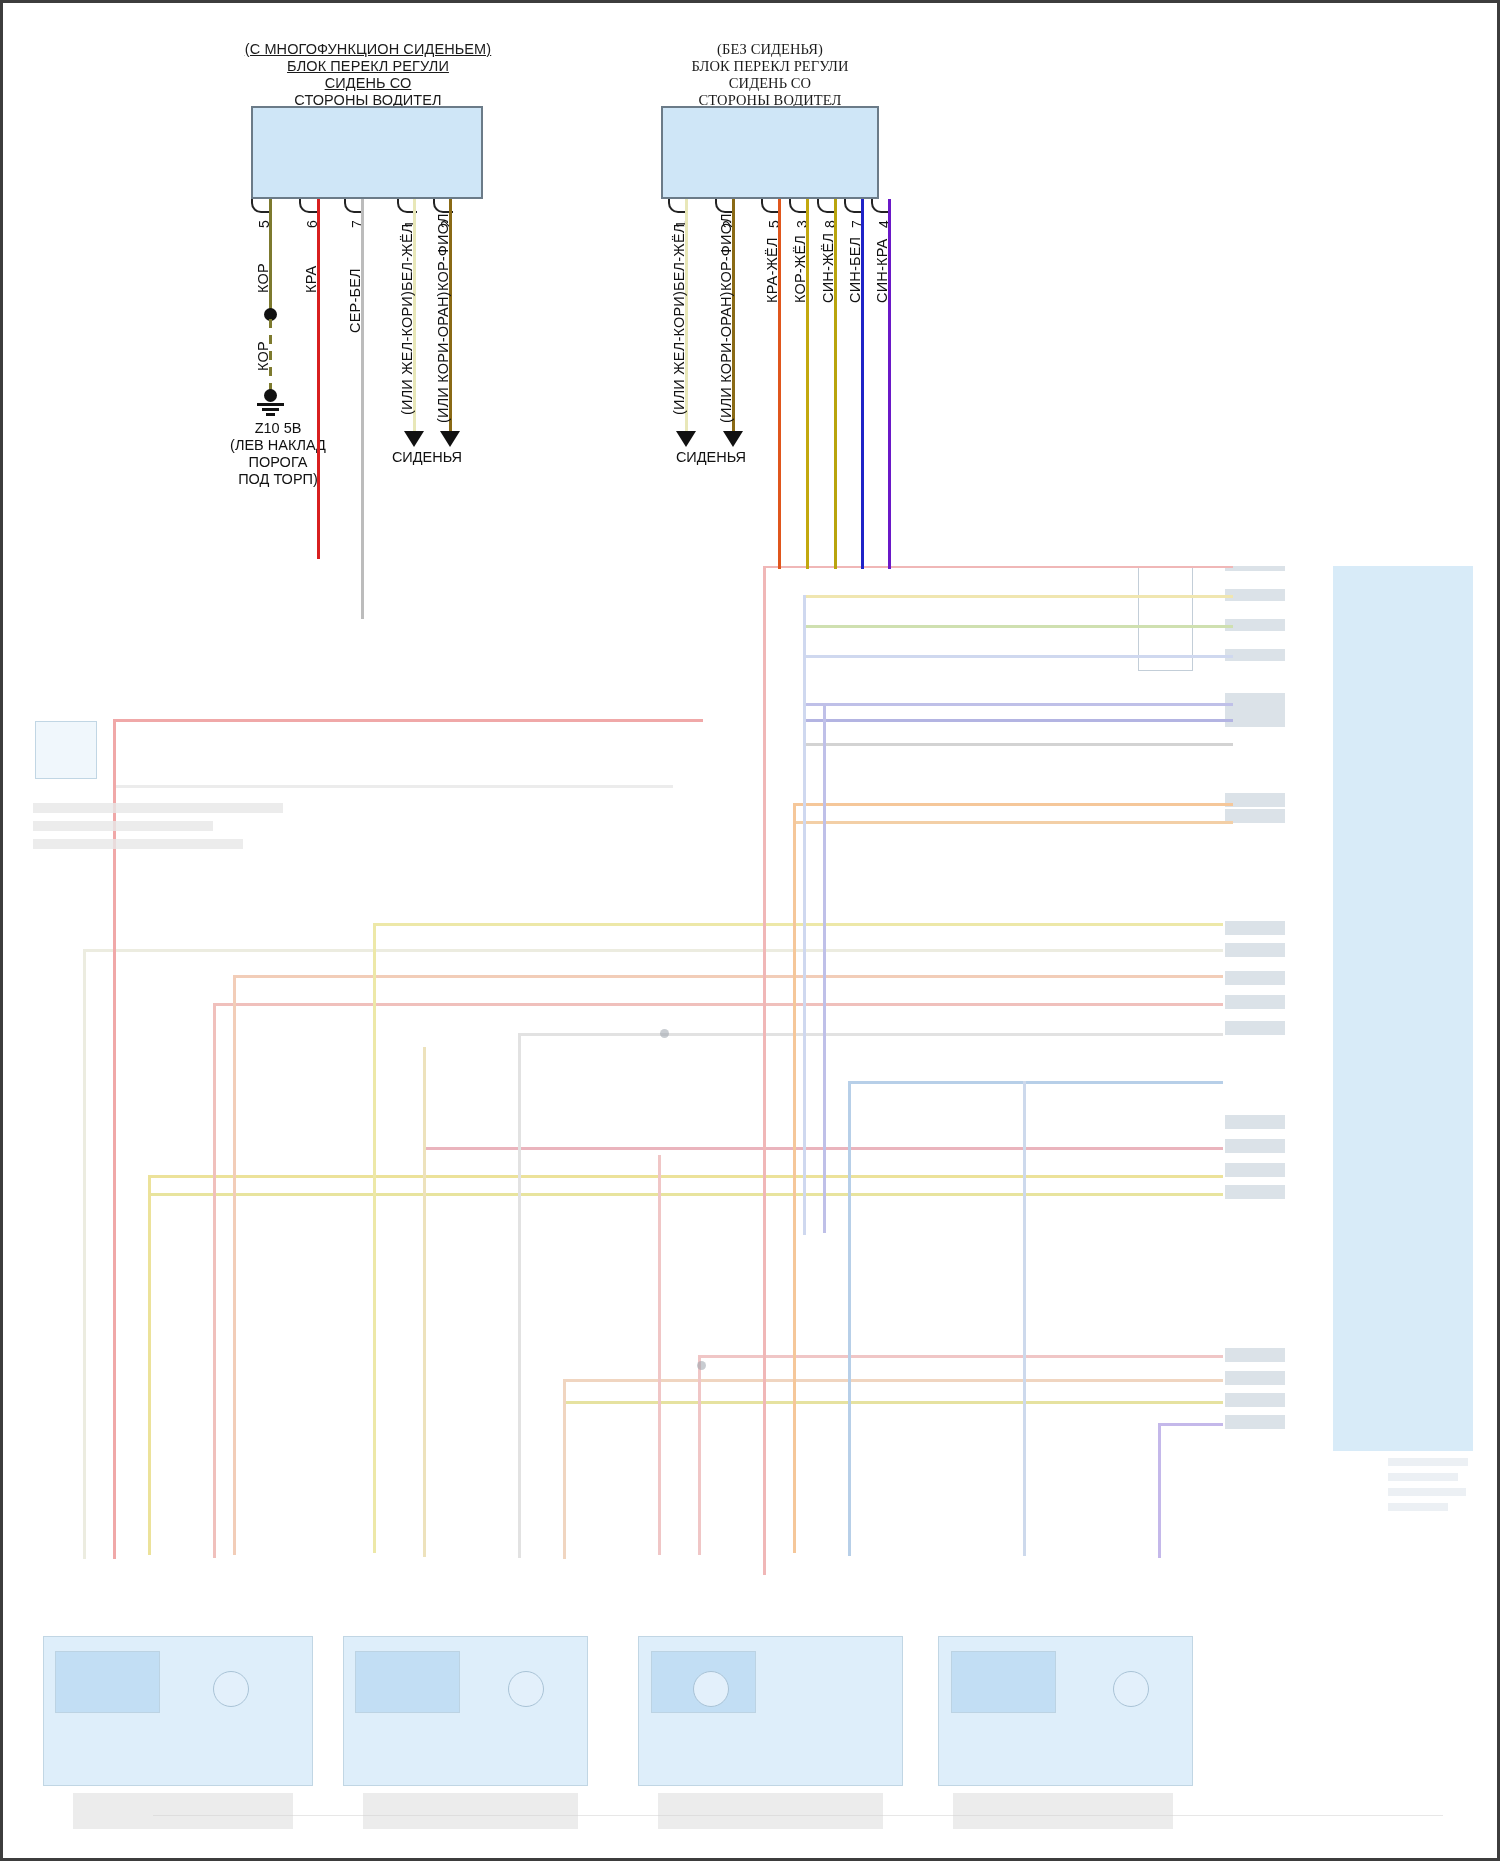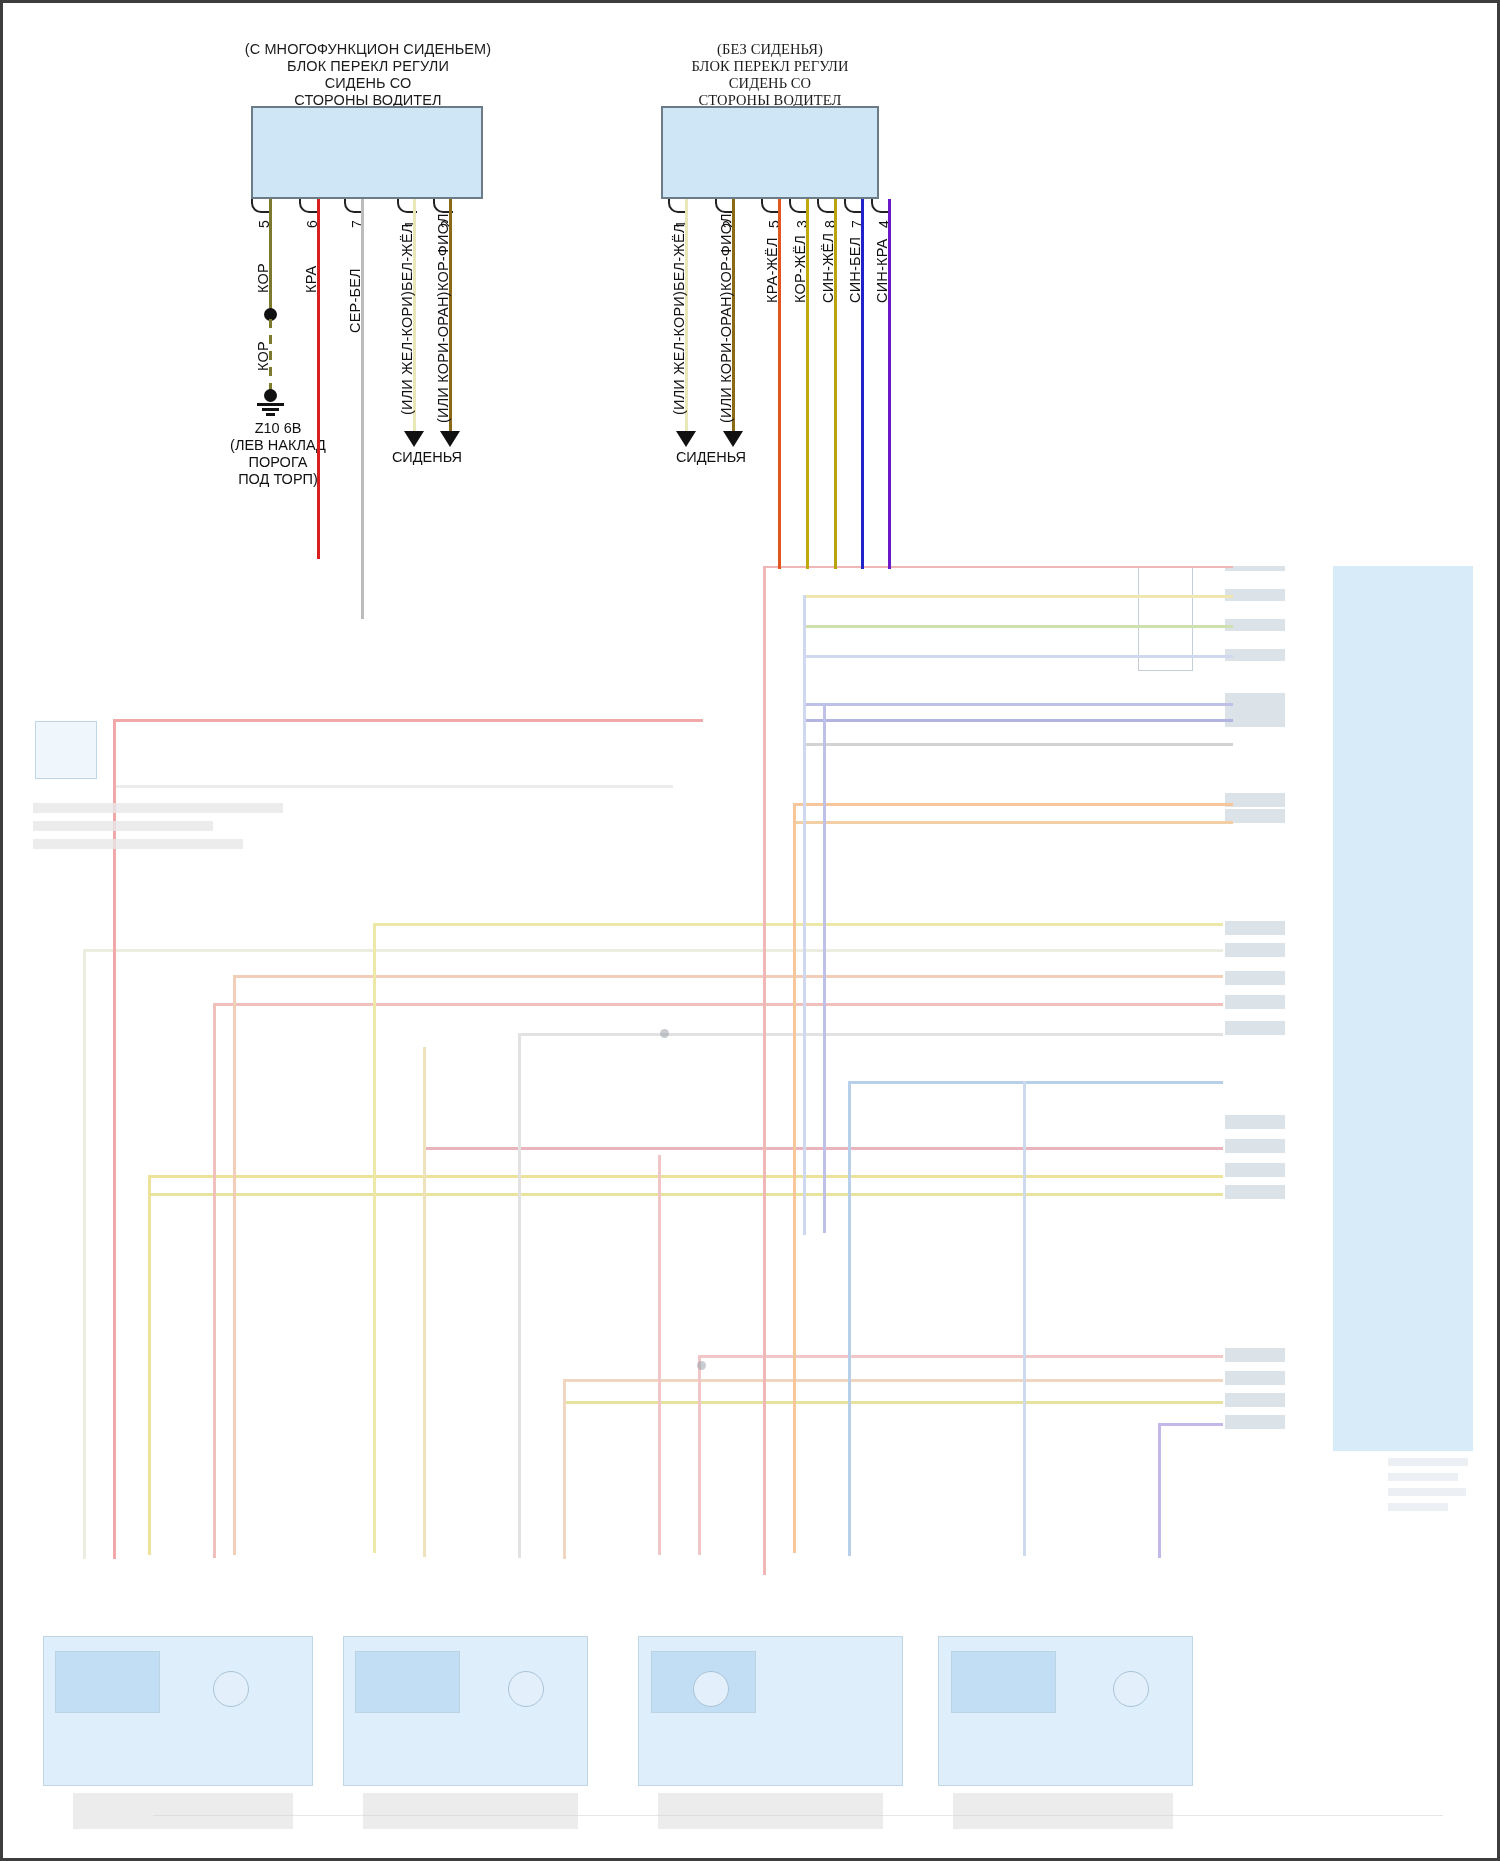--- a/index.html
+++ b/index.html
@@ -235,40 +235,40 @@
     <div class="fconn" style="left:1385px;top:1500px;width:60px;height:8px;background:#dfe6ec;"></div>
   </div>
 
   <div style="position:absolute;left:3px;top:3px;width:1494px;height:560px;background:#ffffff;"></div>
   <div style="position:absolute;left:3px;top:563px;width:750px;height:45px;background:#ffffff;"></div>
   <div style="position:absolute;left:3px;top:563px;width:30px;height:125px;background:#ffffff;"></div>
   <div style="position:absolute;left:360px;top:563px;width:395px;height:130px;background:#ffffff;"></div>
 
   <div id="sharp">
 
-    <div class="boxtitle" style="left:195px;top:38px;width:340px;">(С МНОГОФУНКЦИОН СИДЕНЬЕМ)
+    <div class="boxtitle" style="left:195px;top:38px;width:340px;text-decoration:underline;">(С МНОГОФУНКЦИОН СИДЕНЬЕМ)
 БЛОК ПЕРЕКЛ РЕГУЛИ
 СИДЕНЬ СО
 СТОРОНЫ ВОДИТЕЛ</div>
 
     <div class="box" style="left:248px;top:103px;width:232px;height:93px;"></div>
 
     <div class="terminal" style="left:248px;top:196px;"></div>
     <div class="pin" style="left:253px;top:225px;">5</div>
     <div class="vline" style="left:266px;top:196px;height:112px;background:#7d7a2e;"></div>
     <div class="wlabel" style="left:252px;top:290px;">КОР</div>
 
     <div class="splice" style="left:261px;top:305px;"></div>
     <div class="wlabel" style="left:252px;top:368px;">КОР</div>
     <div style="position:absolute;left:266px;top:316px;width:3px;height:72px;background:repeating-linear-gradient(#7d7a2e 0 9px, transparent 9px 16px);"></div>
     <div class="gnd-dot" style="left:261px;top:386px;"></div>
     <div class="gnd-b1" style="left:254px;top:400px;width:27px;"></div>
     <div class="gnd-b1" style="left:259px;top:405px;width:17px;"></div>
     <div class="gnd-b1" style="left:263px;top:410px;width:9px;"></div>
-    <div class="ctext" style="left:195px;top:417px;width:160px;">Z10 6B
+    <div class="ctext" style="left:195px;top:417px;width:160px;">Z10 5B
 (ЛЕВ НАКЛАД
 ПОРОГА
 ПОД ТОРП)</div>
 
     <div class="terminal" style="left:296px;top:196px;"></div>
     <div class="pin" style="left:301px;top:225px;">6</div>
     <div class="vline" style="left:314px;top:196px;height:360px;background:#d81f1f;"></div>
     <div class="wlabel" style="left:300px;top:290px;">КРА</div>
 
     <div class="terminal" style="left:341px;top:196px;"></div>

